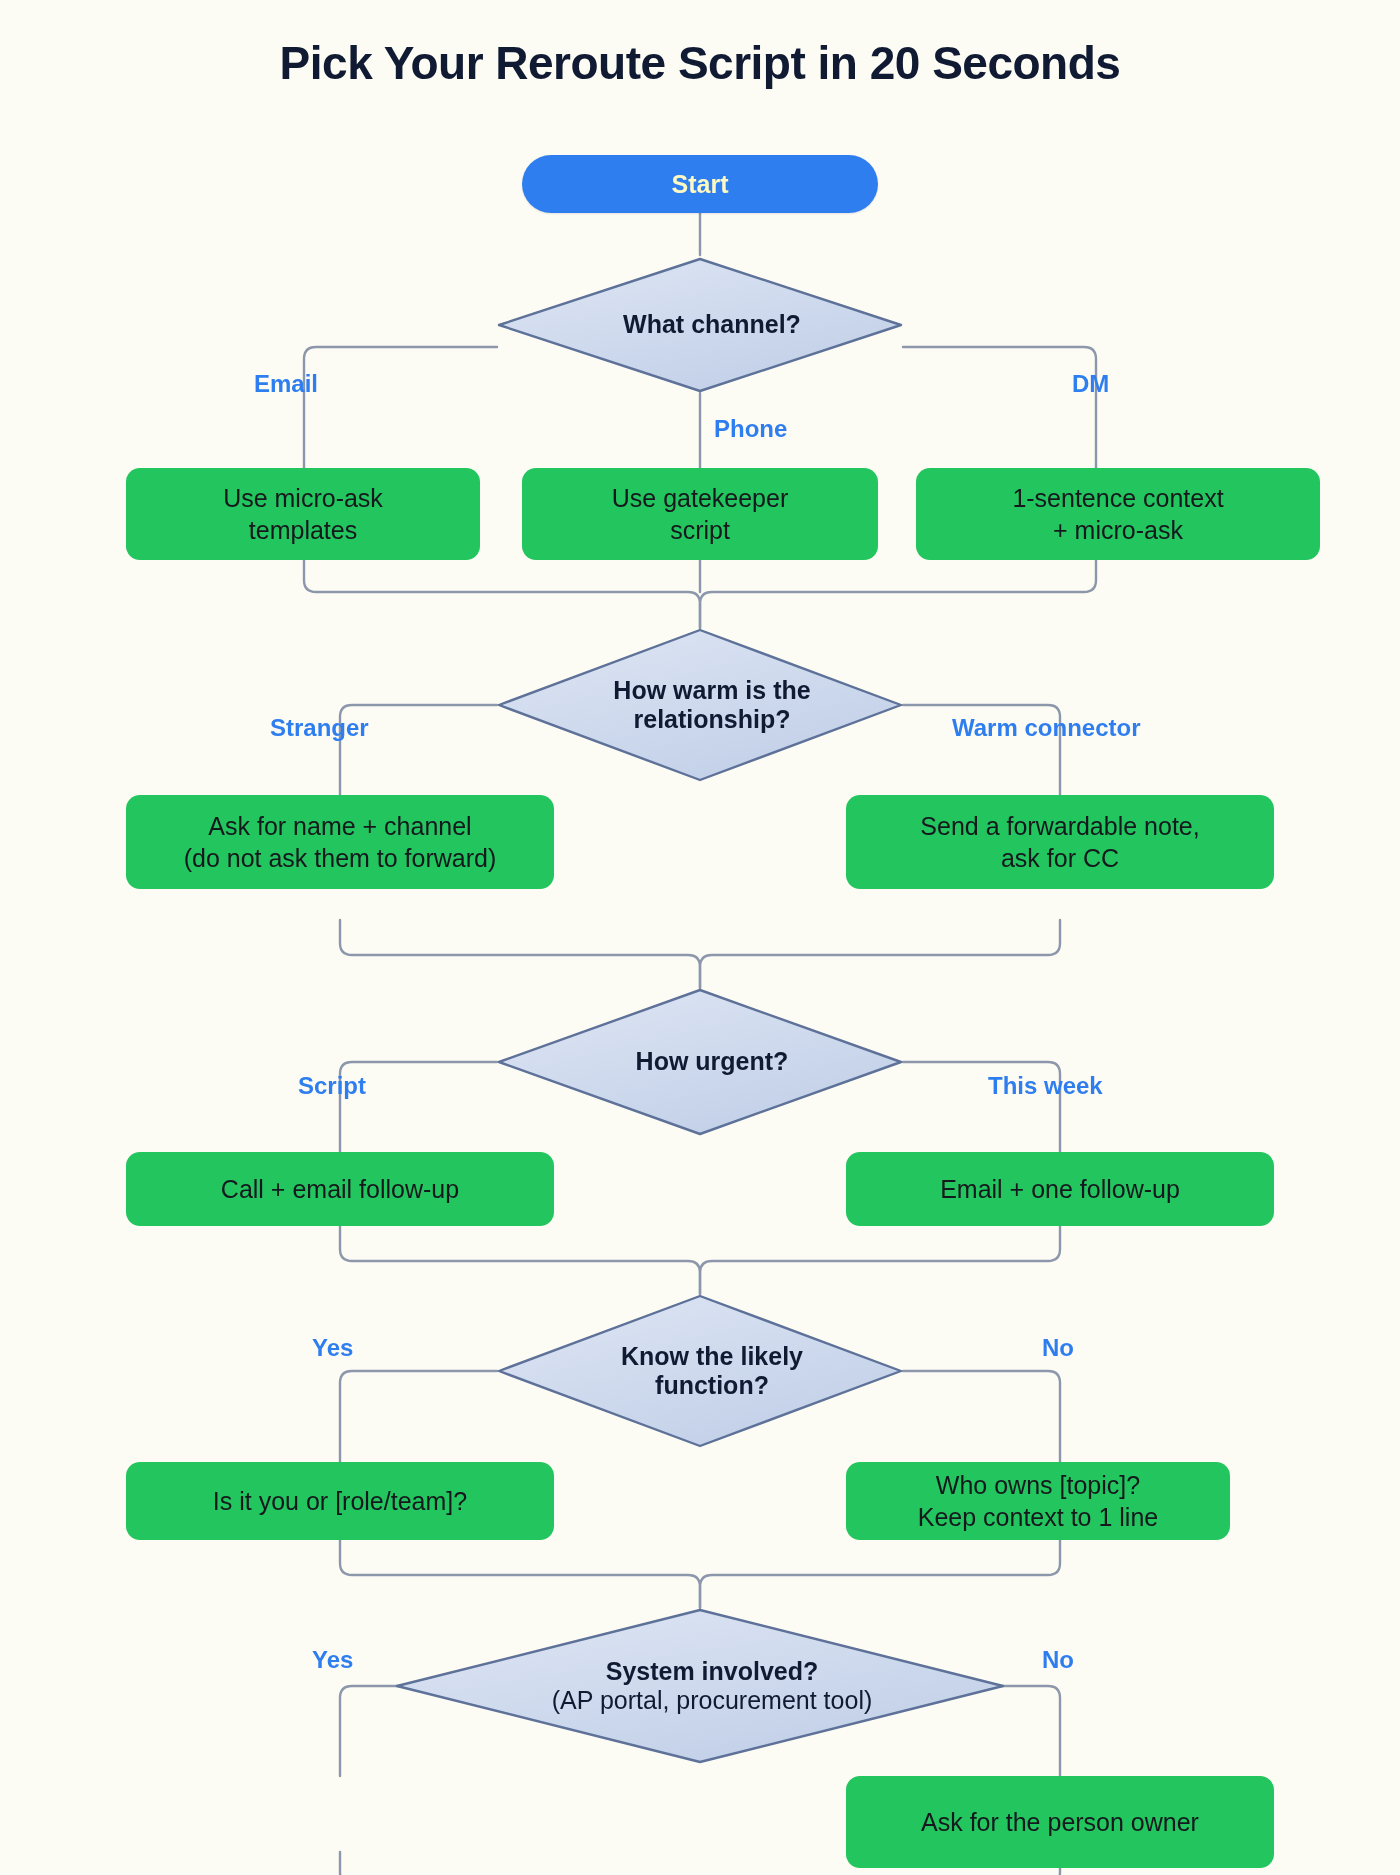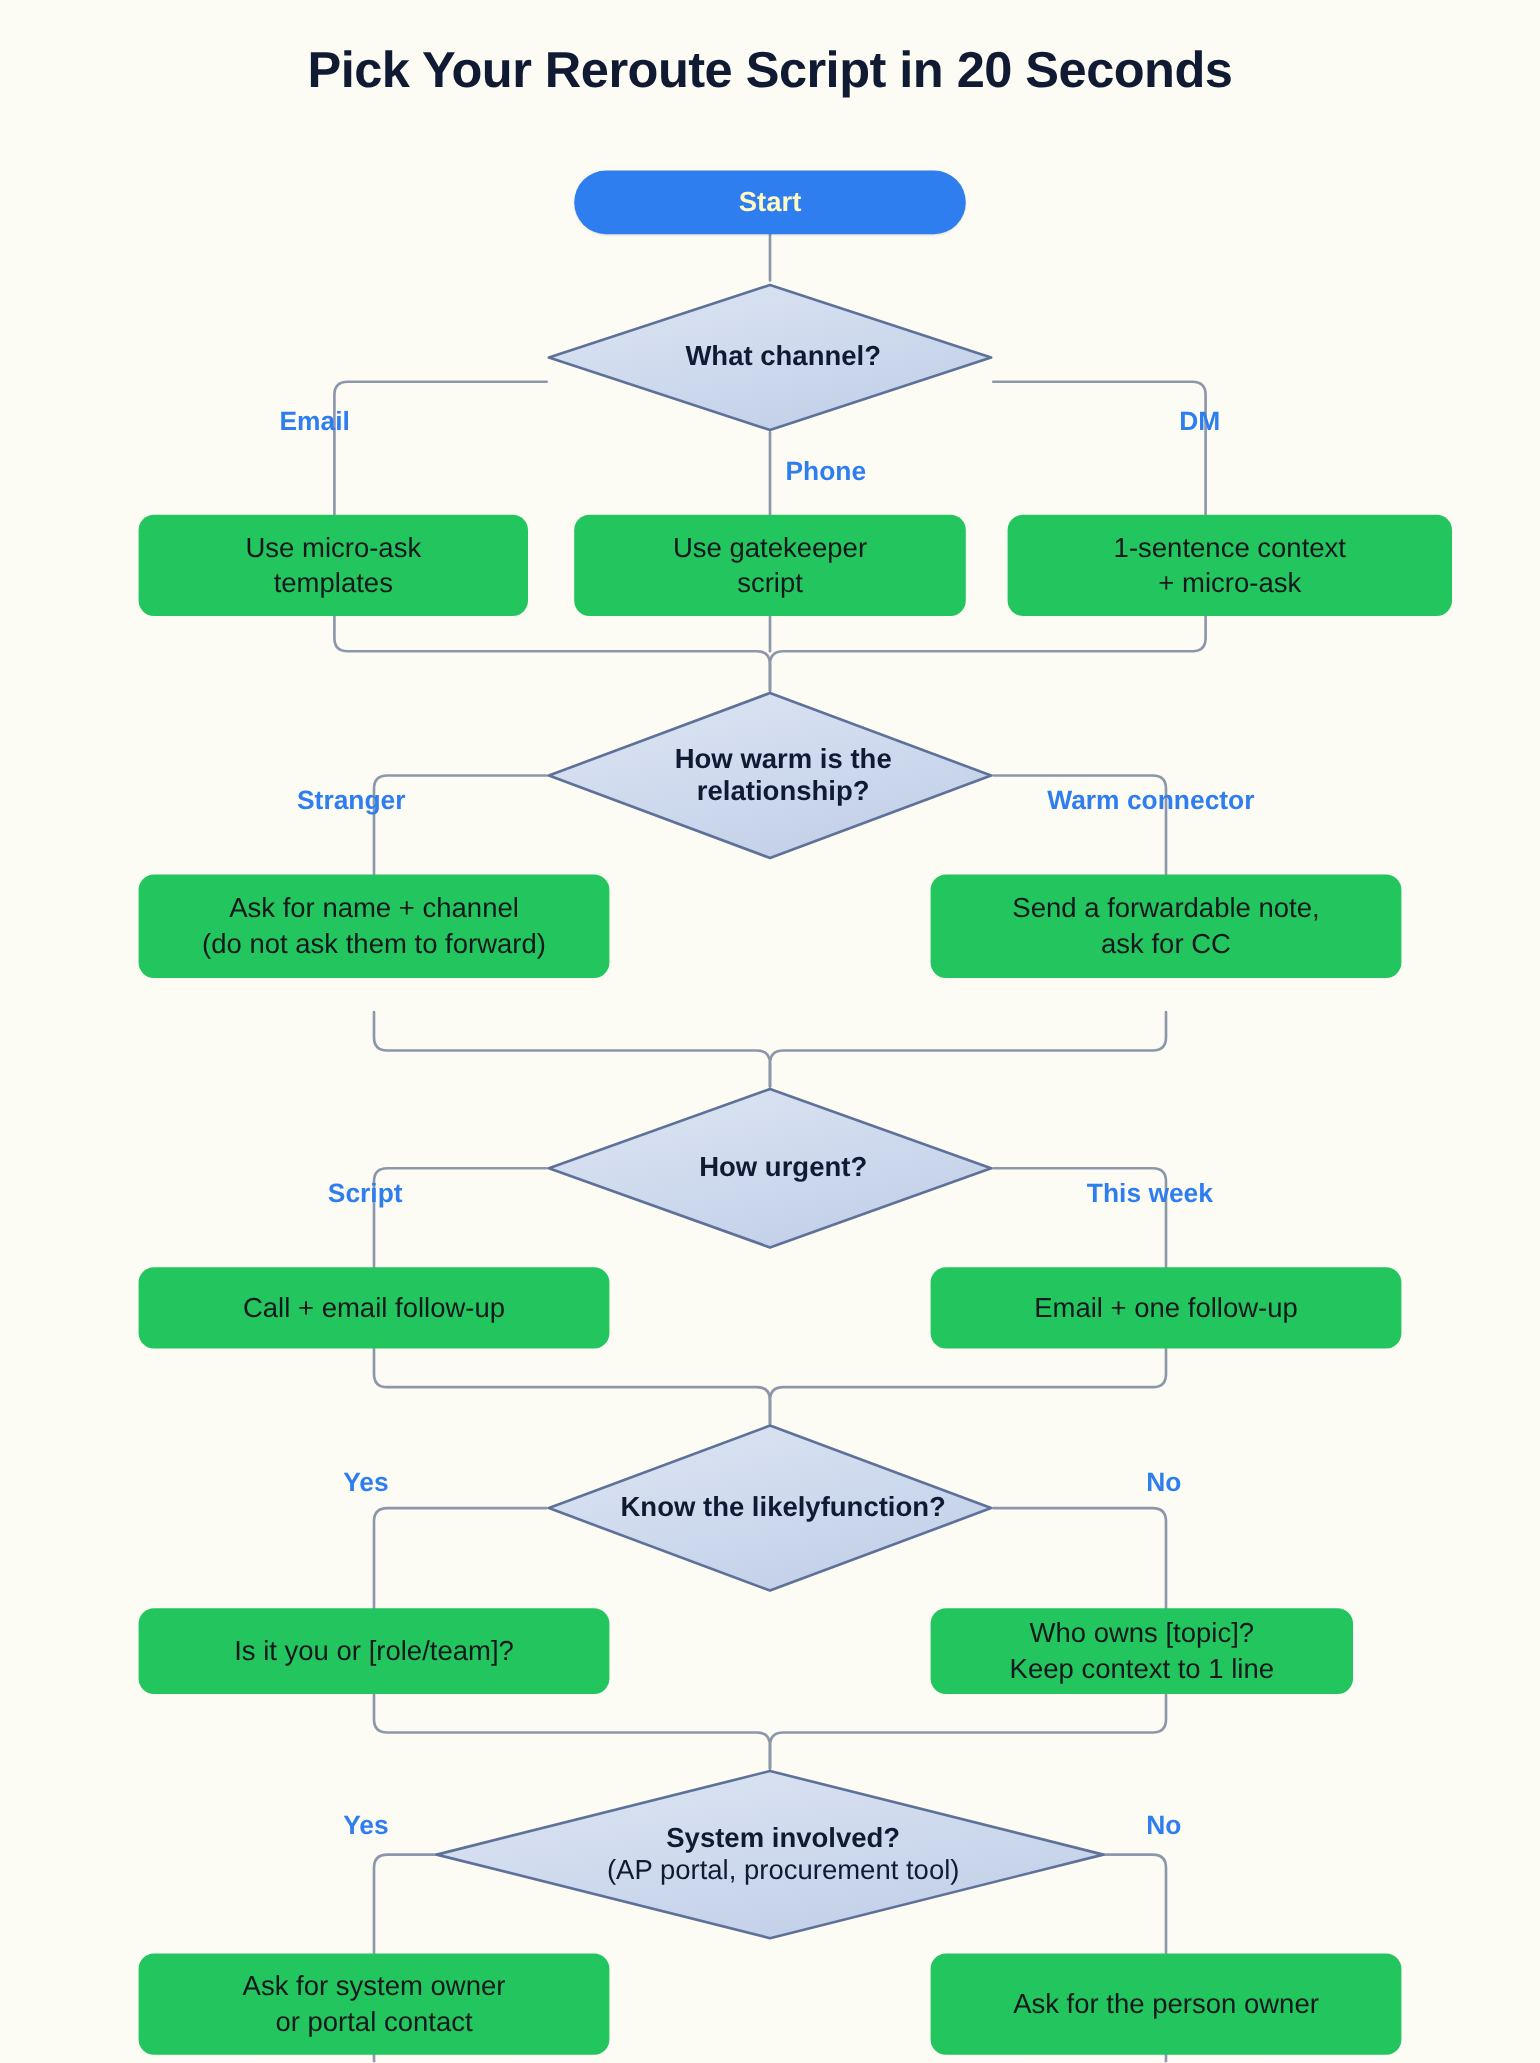--- a/index.html
+++ b/index.html
@@ -254,21 +254,21 @@
   <div class="diamond-wrap" style="left:497px; top:1294px; width:406px; height:154px;">
     <svg width="406" height="154">
       <defs>
         <linearGradient id="dg4" x1="0" y1="0" x2="0.65" y2="1">
           <stop offset="0%" stop-color="#dee6f4"></stop>
           <stop offset="100%" stop-color="#c2d0e8"></stop>
         </linearGradient>
       </defs>
       <polygon points="203,2 404,77 203,152 2,77" fill="url(#dg4)" stroke="#5d7199" stroke-width="2.4" stroke-linejoin="round"></polygon>
     </svg>
-    <div class="diamond-label" style="flex-direction:row;text-align:center;">
+    <div class="diamond-label" style="flex-direction:column;text-align:center;">
       <span>Know the likely</span>
       <span>function?</span>
     </div>
   </div>
 
   <div class="edge-label" style="left:312px; top:1334px;">Yes</div>
   <div class="edge-label" style="left:1042px; top:1334px;">No</div>
 
   <div class="node box" style="left:126px; top:1462px; width:428px; height:78px;">
     <span>Is it you or [role/team]?</span>
@@ -291,22 +291,18 @@
     </svg>
     <div class="diamond-label two-line" style="flex-direction:column;">
       <span>System involved?</span>
       <span class="sub">(AP portal, procurement tool)</span>
     </div>
   </div>
 
   <div class="edge-label" style="left:312px; top:1646px;">Yes</div>
   <div class="edge-label" style="left:1042px; top:1646px;">No</div>
 
-  <div class="node box" style="left:126px; top:1776px; width:428px; height:92px; flex-direction:column;">
-    <span>Ask for system owner</span>
-    <span>or portal contact</span>
-  </div>
 
   <div class="node box" style="left:846px; top:1776px; width:428px; height:92px;">
     <span>Ask for the person owner</span>
   </div>
 
 </div>
 
 </body></html>

